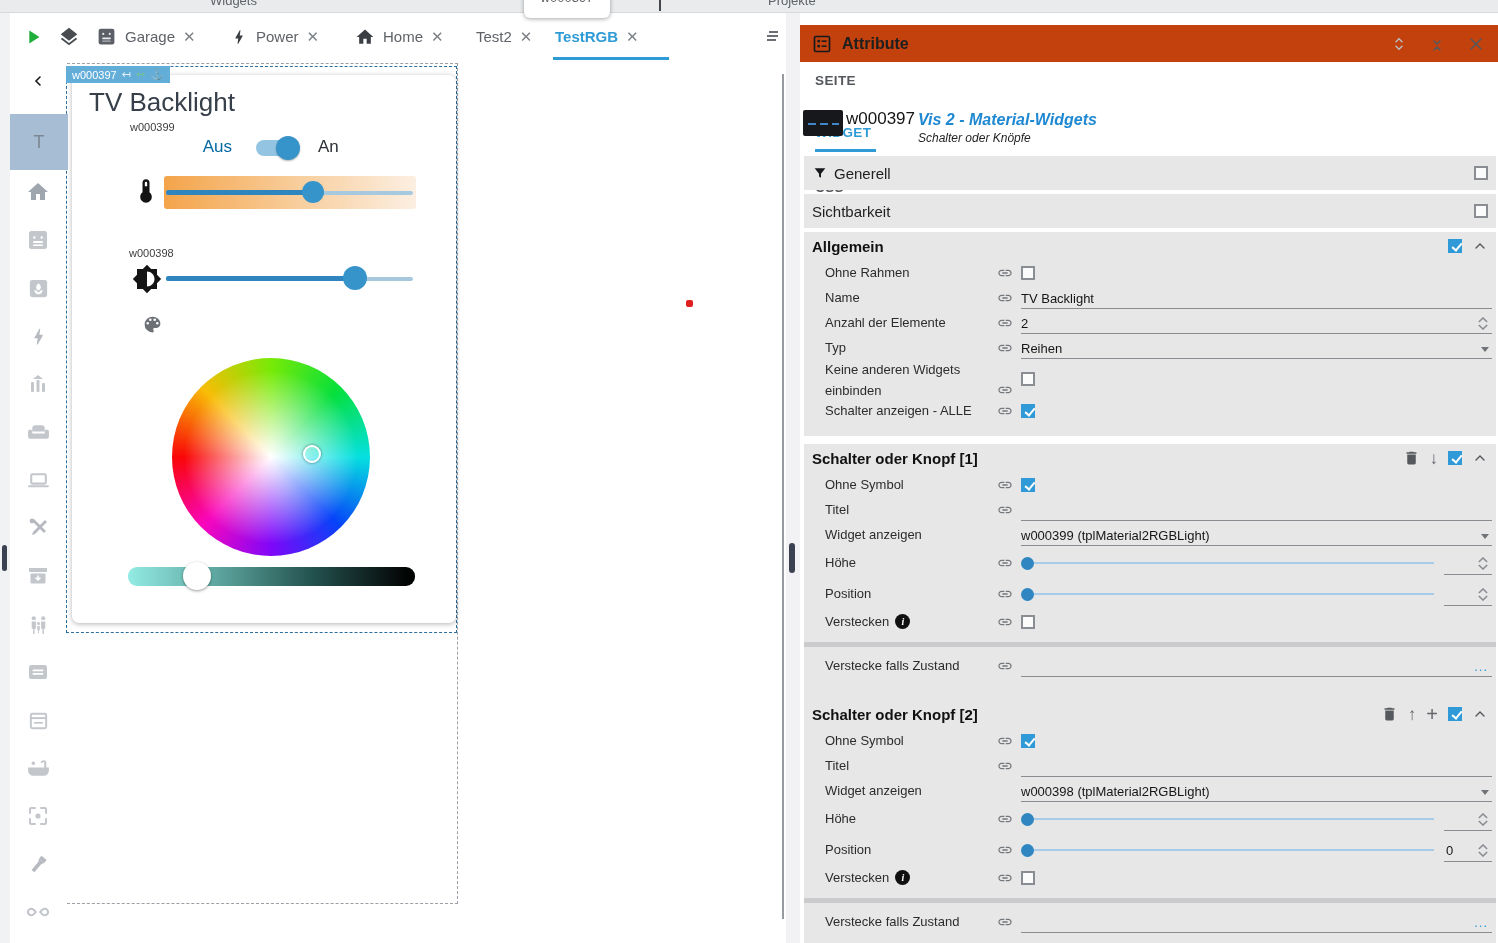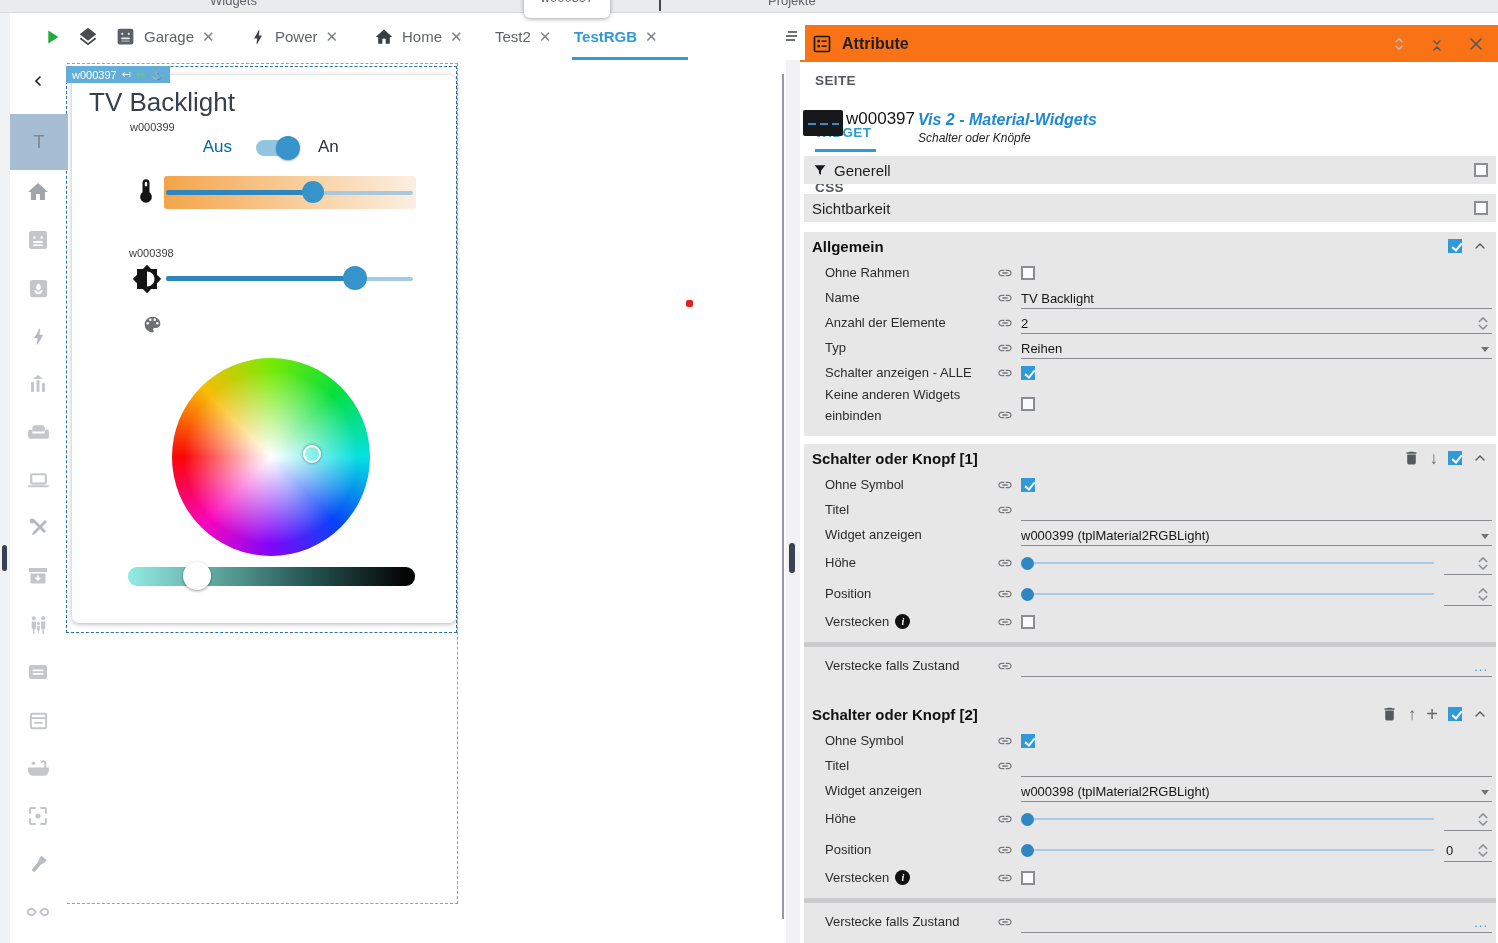--- a/index.html
+++ b/index.html
@@ -13,21 +13,21 @@
   .top-chip { position:absolute; left:524px; top:-24px; width:86px; height:42px; background:#fff; border-radius:6px;
               box-shadow:0 1px 4px rgba(0,0,0,.35); display:flex; align-items:center; justify-content:center;
               font-size:13px; color:#5f6368; }
   .top-vbar { position:absolute; left:659px; top:-2px; width:2px; height:13px; background:#43474c; }
 
   
   .splitter-left { position:absolute; left:0; top:13px; width:10px; height:930px; background:#f1f2f4; }
   .splitter-left .handle { position:absolute; left:2px; top:532px; width:5px; height:26px; background:#3a4150; border-radius:3px; }
 
   
-  .tab-bar { position:absolute; left:10px; top:13px; width:776px; height:47px; background:#fff; z-index:20;margin-left:19px; }
+  .tab-bar { position:absolute; left:10px; top:13px; width:776px; height:47px; background:#fff; z-index:20; }
   .tb-item { position:absolute; top:0; height:47px; display:flex; align-items:center; gap:8px; }
   .tb-label { font-size:15px; color:#5f6368; white-space:nowrap; }
   .tb-label.active { color:#2e9bd6; font-weight:bold; }
   .tb-close { font-size:15px; color:#7d8186; line-height:1; cursor:pointer; }
   .tab-underline { position:absolute; left:543px; bottom:0; width:116px; height:3px; background:#2e9bd6; }
 
   
   .sidebar { position:absolute; left:10px; top:60px; width:56px; height:883px; background:#fff; z-index:10; }
   .sb-back { height:42px; display:flex; align-items:center; justify-content:center; }
   .sb-tile { margin-top:12px; width:58px; height:56px; background:#a6bdd3; display:flex; align-items:center; justify-content:center;
@@ -73,33 +73,33 @@
   .vbar-thumb { position:absolute; left:111px; top:487px; width:28px; height:28px; border-radius:50%; background:#fff;
                 box-shadow:0 1px 3px rgba(0,0,0,.4); }
   .red-dot { position:absolute; left:620px; top:240px; width:7px; height:7px; background:#e01f1f; border-radius:2px; }
 
   
   .splitter-right { position:absolute; left:786px; top:13px; width:14px; height:930px; background:#f2f2f4; }
   .splitter-right .handle { position:absolute; left:3px; top:530px; width:6px; height:30px; background:#3a4150; border-radius:3px; }
 
   
   .panel { position:absolute; left:800px; top:13px; width:698px; height:930px; background:#fff; overflow:hidden; }
-  .p-header { position:absolute; left:0; top:12px; width:698px; height:37px; background:#f97316; display:flex; align-items:center; padding:0 12px; }
+  .p-header { position:absolute; left:0; top:12px; width:698px; height:37px; background:#c2410c; display:flex; align-items:center; padding:0 12px; }
   .p-title { font-size:16px; font-weight:bold; color:#1f1f1f; margin-left:10px; flex:1; }
   .p-hicons { display:flex; align-items:center; gap:20px; }
   .p-tabs { position:absolute; left:15px; top:60px; display:flex; gap:28px;flex-direction:column; }
   .p-tab { font-size:13.5px; font-weight:bold; letter-spacing:.4px; color:#55585c; padding-bottom:9px; }
   .p-tab.active { color:#2e9bd6; border-bottom:3px solid #2e9bd6; }
   .p-info { position:absolute; left:0; top:94px; width:698px; height:46px; }
   .p-thumb { position:absolute; left:3px; top:3px; width:40px; height:26px; background:#17181c; border-radius:2px; overflow:hidden; }
   .p-thumb i { position:absolute; background:#3f87c9; }
   .p-wid { position:absolute; left:46px; top:2px; font-size:17px; color:#141414; }
   .p-lib { position:absolute; left:118px; top:4px; font-size:16px; font-weight:bold; font-style:italic; color:#1e88d2; }
   .p-wtype { position:absolute; left:118px; top:24px; font-size:12px; font-style:italic; color:#1f1f1f; }
-  .p-bar { position:absolute; left:4px; width:692px; height:28px; background:#e7e7e8; display:flex; align-items:center; padding:0 8px; }
+  .p-bar { position:absolute; left:4px; width:692px; height:34px; background:#e7e7e8; display:flex; align-items:center; padding:0 8px; }
   .p-bar .bar-label { font-size:15px; color:#1f1f1f; flex:1; }
   .p-section { position:absolute; left:4px; width:692px; background:#e7e7e8; }
   .s-header { display:flex; align-items:center; height:28px; padding:0 8px; }
   .s-title { font-size:15px; font-weight:bold; color:#111; flex:1; }
   .s-icons { display:flex; align-items:center; gap:10px; }
   .prow { display:flex; align-items:center; min-height:25px; padding:0 4px 0 21px; }
   .plabel { width:172px; font-size:13px; color:#2c2c2c; display:flex; align-items:center; gap:6px; }
   .plink { width:24px; display:flex; align-items:center; }
   .pctl { flex:1; position:relative; min-height:22px; display:flex; align-items:flex-end; }
   .uline { flex:1; border-bottom:1px solid #898c90; height:21px; font-size:13px; color:#161616; display:flex; align-items:flex-end; position:relative; padding-bottom:2px; }
@@ -491,41 +491,41 @@
               <path d="M3.9 12c0-1.71 1.39-3.1 3.1-3.1h4V7H7c-2.76 0-5 2.24-5 5s2.24 5 5 5h4v-1.9H7c-1.71 0-3.1-1.39-3.1-3.1zM8 13h8v-2H8v2zm9-6h-4v1.9h4c1.71 0 3.1 1.39 3.1 3.1s-1.39 3.1-3.1 3.1h-4V17h4c2.76 0 5-2.24 5-5s-2.24-5-5-5z" fill="#74777b"></path>
             </svg>
           </span>
         <div class="pctl">
             <div class="uline">
               <span>Reihen</span>
               <span class="caret"></span>
             </div>
           </div>
       </div>
-      <div class="prow">
-        <span class="plabel">Schalter anzeigen - ALLE</span>
-        <span class="plink">
-            <svg width="16" height="16" viewBox="0 0 24 24">
-              <path d="M3.9 12c0-1.71 1.39-3.1 3.1-3.1h4V7H7c-2.76 0-5 2.24-5 5s2.24 5 5 5h4v-1.9H7c-1.71 0-3.1-1.39-3.1-3.1zM8 13h8v-2H8v2zm9-6h-4v1.9h4c1.71 0 3.1 1.39 3.1 3.1s-1.39 3.1-3.1 3.1h-4V17h4c2.76 0 5-2.24 5-5s-2.24-5-5-5z" fill="#74777b"></path>
-            </svg>
-          </span>
-        <span class="cb checked"></span>
-      </div>
       <div class="prow" style="align-items:flex-start;padding-top:2px">
         <span class="plabel" style="display:block">
           <span style="display:block">Keine anderen Widgets</span>
           <span style="display:block;margin-top:6px">einbinden</span>
         </span>
         <span class="plink" style="align-self:flex-end">
             <svg width="16" height="16" viewBox="0 0 24 24">
               <path d="M3.9 12c0-1.71 1.39-3.1 3.1-3.1h4V7H7c-2.76 0-5 2.24-5 5s2.24 5 5 5h4v-1.9H7c-1.71 0-3.1-1.39-3.1-3.1zM8 13h8v-2H8v2zm9-6h-4v1.9h4c1.71 0 3.1 1.39 3.1 3.1s-1.39 3.1-3.1 3.1h-4V17h4c2.76 0 5-2.24 5-5s-2.24-5-5-5z" fill="#74777b"></path>
             </svg>
           </span>
         <span class="cb" style="margin-top:10px"></span>
       </div>
+      <div class="prow">
+        <span class="plabel">Schalter anzeigen - ALLE</span>
+        <span class="plink">
+            <svg width="16" height="16" viewBox="0 0 24 24">
+              <path d="M3.9 12c0-1.71 1.39-3.1 3.1-3.1h4V7H7c-2.76 0-5 2.24-5 5s2.24 5 5 5h4v-1.9H7c-1.71 0-3.1-1.39-3.1-3.1zM8 13h8v-2H8v2zm9-6h-4v1.9h4c1.71 0 3.1 1.39 3.1 3.1s-1.39 3.1-3.1 3.1h-4V17h4c2.76 0 5-2.24 5-5s-2.24-5-5-5z" fill="#74777b"></path>
+            </svg>
+          </span>
+        <span class="cb checked"></span>
+      </div>
     </div>
 
     <div class="p-section" style="top:431px;height:272px">
       <div class="s-header">
         <span class="s-title">Schalter oder Knopf [1]</span>
         <div class="s-icons">
           <svg width="17" height="18" viewBox="0 0 24 24">
               <path d="M6 19c0 1.1.9 2 2 2h8c1.1 0 2-.9 2-2V7H6v12zM19 4h-3.5l-1-1h-5l-1 1H5v2h14V4z" fill="#55585c"></path>
             </svg>
           <span class="arrow-glyph">↓</span>

